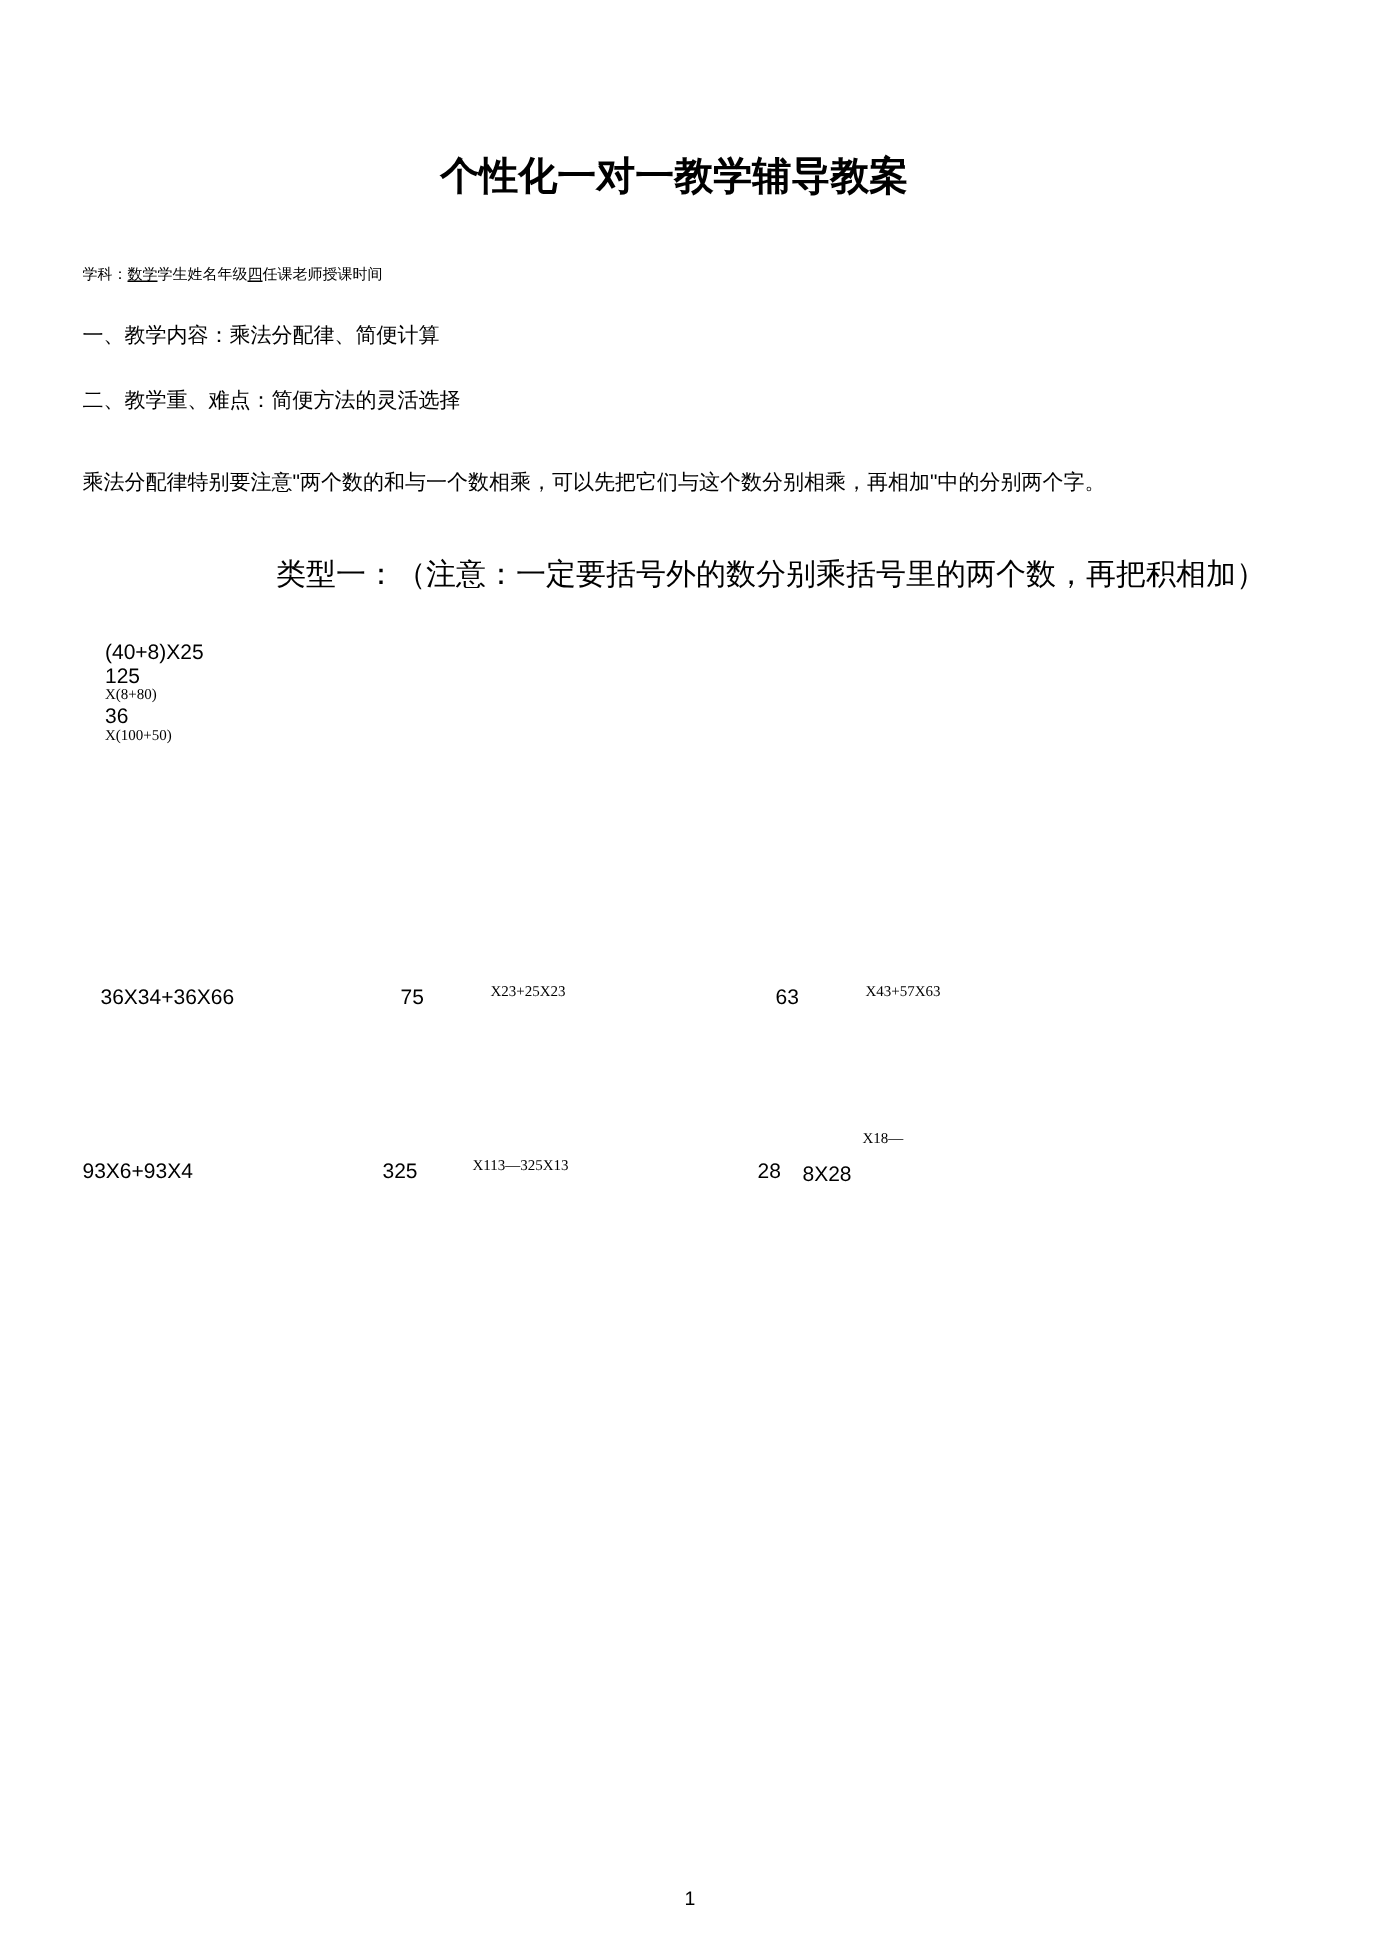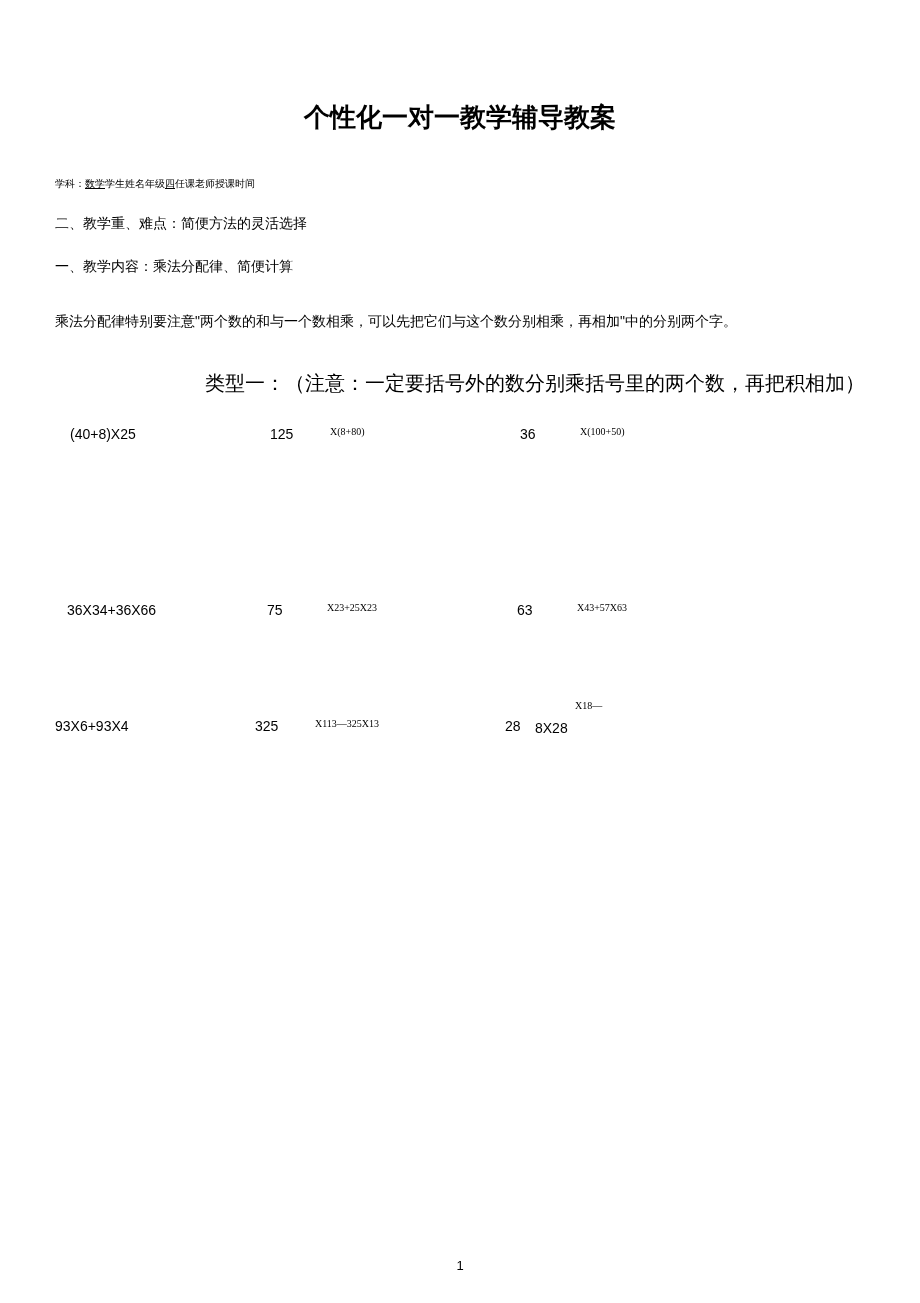--- a/index.html
+++ b/index.html
@@ -9,21 +9,21 @@
     }
     body {
       background: #ffffff;
       width: 920px;
       height: 1303px;
       font-family: "Microsoft YaHei", "SimSun", sans-serif;
       position: relative;
       color: #000;
     }
     .page {
-      padding: 100px 55px 40px 55px;
+      padding: 100px 76px 40px 55px;
     }
     .title {
       text-align: center;
       font-size: 26px;
       font-weight: bold;
       margin-bottom: 40px;
     }
     .header-line {
       font-size: 10px;
       margin-bottom: 18px;
@@ -96,28 +96,28 @@
 </head>
 <body>
 
 <div class="page">
   <h1 class="title">个性化一对一教学辅导教案</h1>
 
   <p class="header-line">
     <span>学科：</span><span class="underline">数学</span><span>学生姓名年级</span><span class="underline">四</span><span>任课老师授课时间</span>
   </p>
 
+  <p class="section-label">一、教学内容：乘法分配律、简便计算</p>
   <p class="section-label">二、教学重、难点：简便方法的灵活选择</p>
-  <p class="section-label">一、教学内容：乘法分配律、简便计算</p>
 
   <p class="intro">乘法分配律特别要注意"两个数的和与一个数相乘，可以先把它们与这个数分别相乘，再相加"中的分别两个字。</p>
 
   <p class="type-label">类型一：（注意：一定要括号外的数分别乘括号里的两个数，再把积相加）</p>
 
-  <div class="prob-row" style="padding-left:15px;">
+  <div class="prob-row" style="padding-left:15px;flex-direction:column;">
     <div class="cell c1">(40+8)X25</div>
     <div class="cell c2a">125</div>
     <div class="cell c2b serif">X(8+80)</div>
     <div class="cell c3a">36</div>
     <div class="cell c3b serif">X(100+50)</div>
   </div>
 
 
 
   <div class="prob-row shorter">

